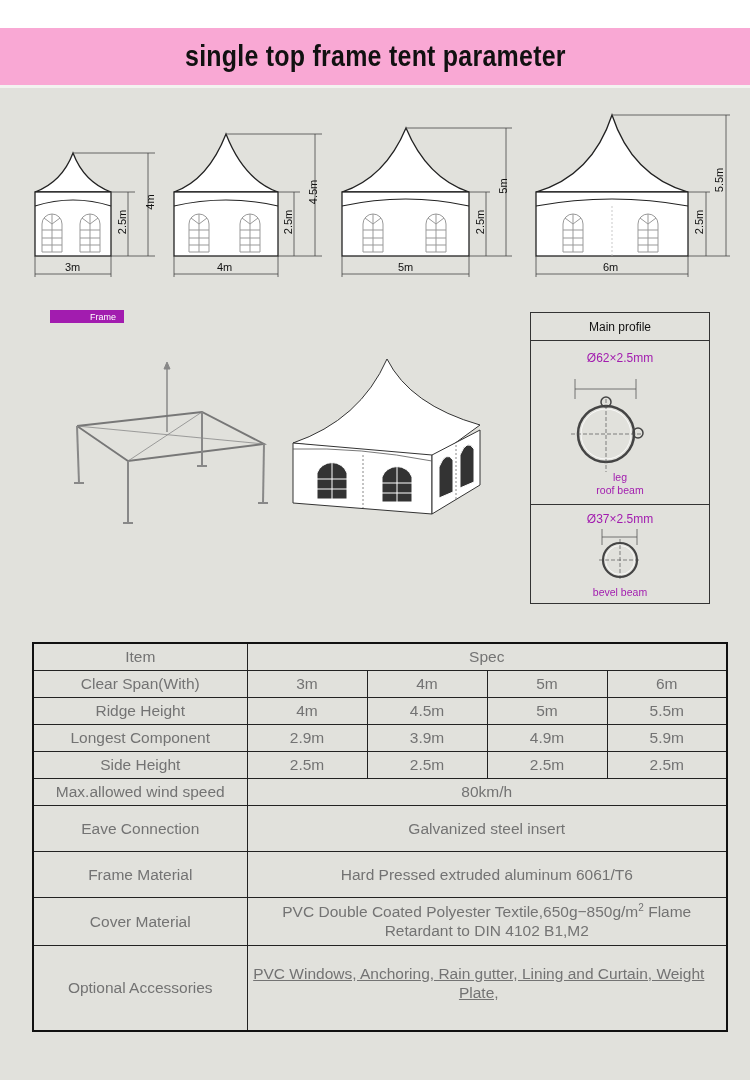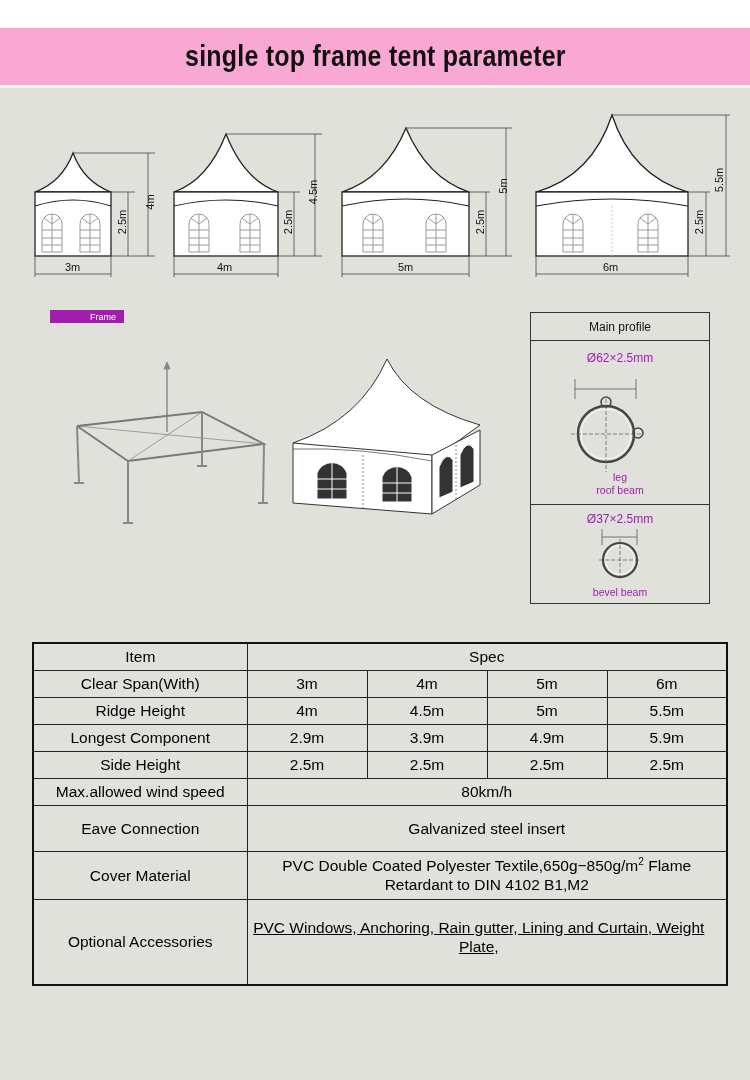--- a/index.html
+++ b/index.html
@@ -46,21 +46,21 @@
     font-size: 12px; color: #111;
   }
   .profile-sec1 { position: relative; height: 164px; border-bottom: 1px solid #333; }
   .profile-sec2 { position: relative; height: 98px; }
   .pf-text { position: absolute; width: 100%; text-align: center; font-size: 12px; color: #a21caf; }
   .pf-small { font-size: 10.5px; }
 
   table.spec {
     position: absolute; left: 32px; top: 642px; width: 694px;
     border-collapse: collapse; table-layout: fixed;
-    font-size: 15.5px; color: #000000;
+    font-size: 15.5px; color: #737373;
   }
   table.spec td {
     border: 1px solid #222; text-align: center; vertical-align: middle;
     padding: 0 4px; line-height: 19px;
   }
   table.spec { border: 2px solid #111; }
   .r-short td { height: 27px; }
   .r-eave td { height: 46px; }
   .r-frame td { height: 46px; }
   .r-cover td { height: 48px; }
@@ -289,20 +289,24 @@
     <td>2.5m</td>
   </tr>
   <tr class="r-short">
     <td>Max.allowed wind speed</td>
     <td colspan="4">80km/h</td>
   </tr>
   <tr class="r-eave">
     <td>Eave Connection</td>
     <td colspan="4">Galvanized steel insert</td>
   </tr>
+  <tr class="r-frame">
+    <td>Frame Material</td>
+    <td colspan="4">Hard Pressed extruded aluminum 6061/T6</td>
+  </tr>
   <tr class="r-cover">
     <td>Cover Material</td>
     <td colspan="4"><span>PVC Double Coated Polyester Textile,650g−850g/m</span><sup>2</sup><span> Flame Retardant to DIN 4102 B1,M2</span></td>
   </tr>
   <tr class="r-acc">
     <td>Optional Accessories</td>
     <td colspan="4" style="vertical-align:top;padding-top:18px;padding-left:2px;padding-right:18px;text-decoration:underline;">PVC Windows, Anchoring, Rain gutter, Lining and Curtain, Weight Plate,</td>
   </tr>
 </tbody>
   </table>

